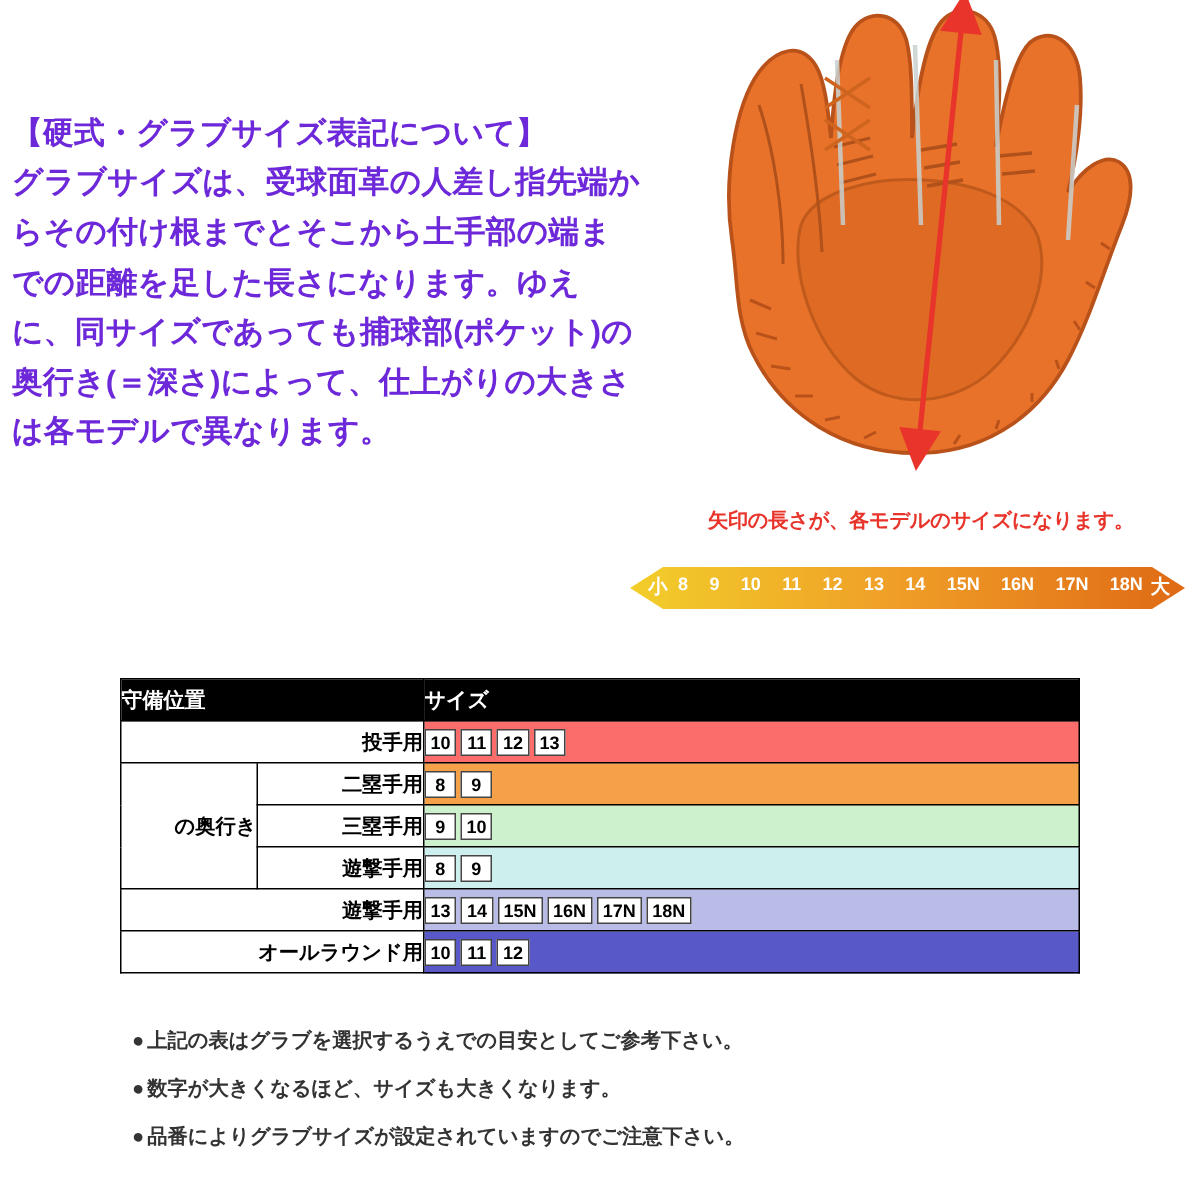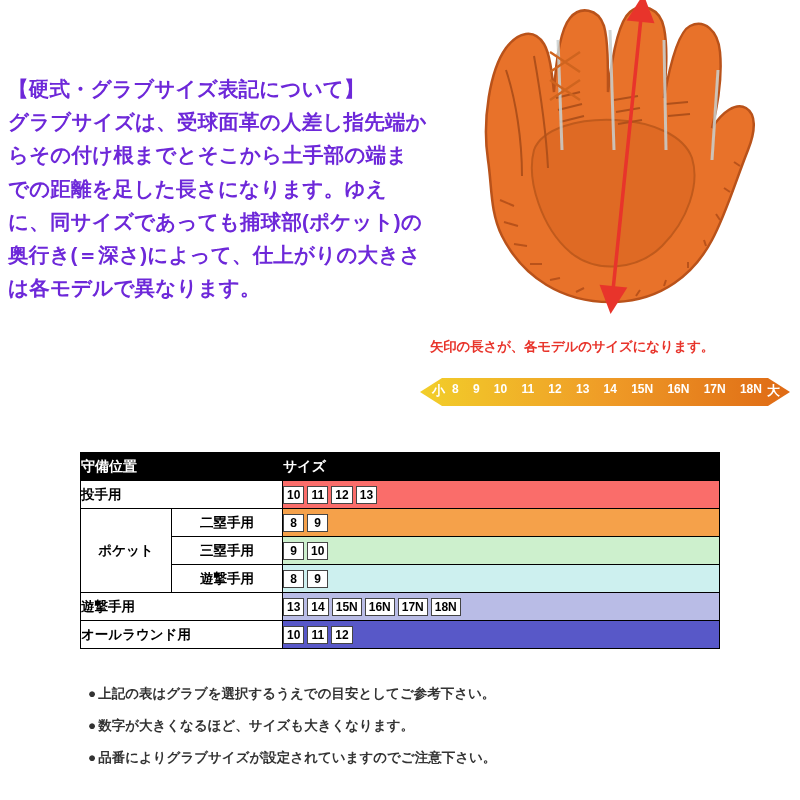--- a/index.html
+++ b/index.html
@@ -45,20 +45,21 @@
     width: 370px;
     height: 340px;
   }
   #glove-svg { display: block; }
 
   #arrow-caption {
     position: absolute;
     left: 430px;
     top: 338px;
     width: 368px;
+    text-align: center;
     color: #e8342b;
     font-size: 13.5px;
     font-weight: bold;
     letter-spacing: -0.2px;
   }
 
   
   #scale-bar {
     position: absolute;
     left: 420px;
@@ -105,27 +106,27 @@
   .hdr {
     background: #000;
     color: #fff;
     font-weight: bold;
     text-align: left;
     font-size: 14px;
   }
   .rowlabel {
     background: #ffffff;
     font-weight: bold;
-    text-align: left;
+    text-align: right;
     padding-left: 8px;
     font-size: 13.5px;
     white-space: nowrap;
   }
   .rowlabel.center {
-    text-align: center;
+    text-align: right;
     padding-left: 0;
     font-family: Liberation Serif, serif;
   }
   .valcell {
     padding-left: 6px;
   }
   .chip {
     display: inline-block;
     border: 1px solid #444;
     background: #ffffff;
@@ -273,21 +274,21 @@
   </tr>
 
   <tr>
     <td class="rowlabel" colspan="2">投手用</td>
     <td class="valcell c-pitcher">
       <span class="chip">10</span><span class="chip">11</span><span class="chip">12</span><span class="chip">13</span>
     </td>
   </tr>
 
   <tr>
-    <td class="rowlabel center" rowspan="3" style="width:90px">ポケット</td>
+    <td class="rowlabel center" rowspan="3" style="width:90px">の奥行き</td>
     <td class="rowlabel center" style="width:110px">二塁手用</td>
     <td class="valcell c-second">
       <span class="chip">8</span><span class="chip">9</span>
     </td>
   </tr>
   <tr>
     <td class="rowlabel center">三塁手用</td>
     <td class="valcell c-third">
       <span class="chip">9</span><span class="chip">10</span>
     </td>

